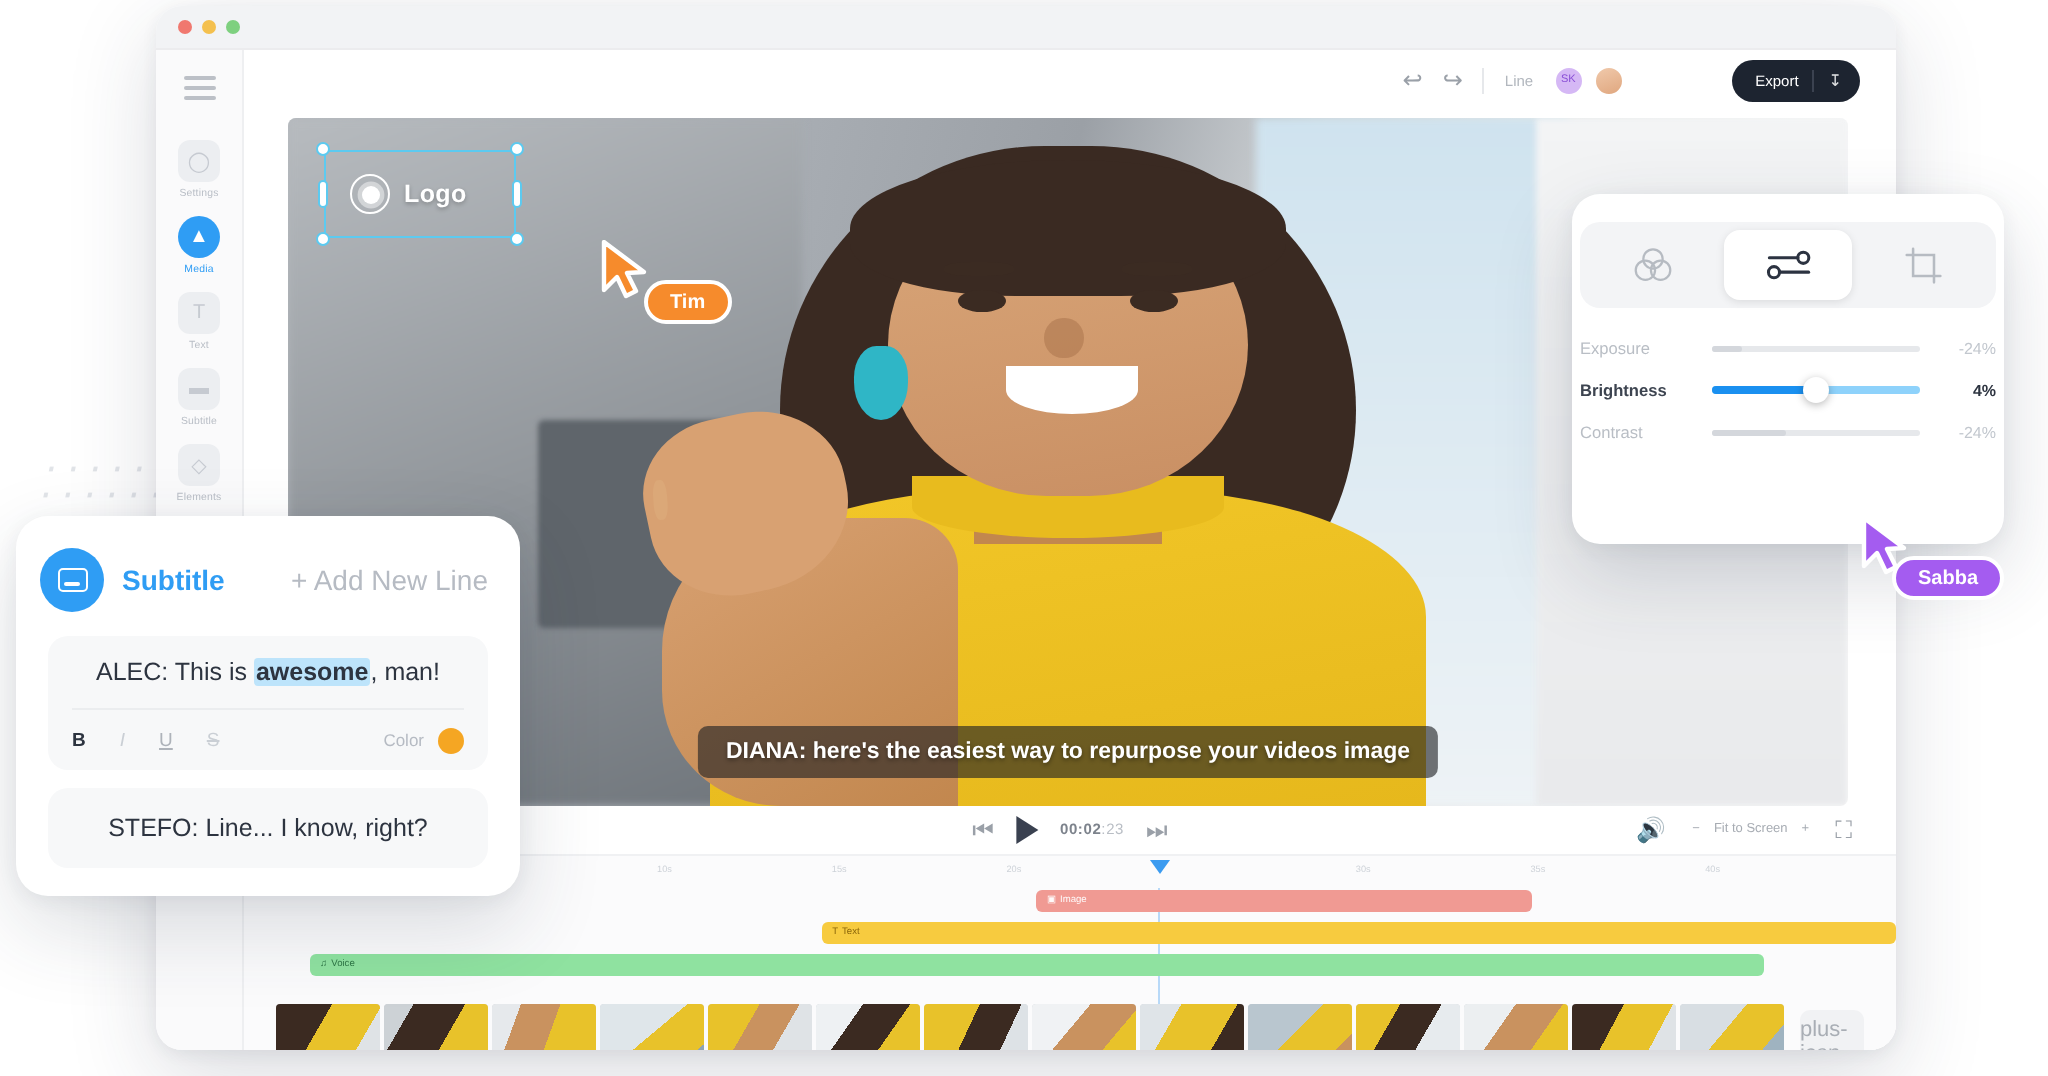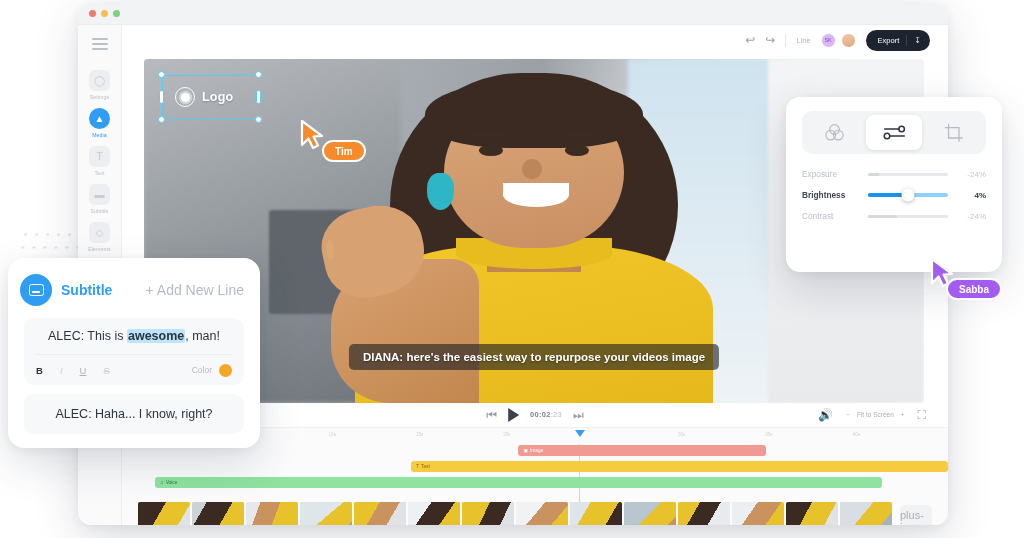--- a/index.html
+++ b/index.html
@@ -76,21 +76,21 @@
   .tdiv { width: 1px; height: 13px; background: #e6e8eb; }
   .share { font-size: 7.5px; color: #b2b7be; cursor:pointer; }
   .av { width: 15px; height: 15px; border-radius: 50%; font-size: 5.5px;
         display: flex; align-items: center; justify-content: center; color: #fff;
         border: 1.4px solid #fff; }
   .av1 { background: #d5b8f5; color:#8a4fd6; }
   .av2 { background: linear-gradient(160deg,#f0c9ab,#e0a77f); margin-left: -5px; }
   .exportbtn {
     background: #1d2430; color: #fff; border-radius: 13px; height: 21px;
     display: flex; align-items: center; gap: 7px; padding: 0 9px 0 12px;
-    font-size: 7.5px; cursor: pointer;
+    font-size: 7.5px; cursor: pointer; margin-left: 44px;
   }
   .exportbtn .sep { width:1px; height:11px; background:#3b4250; }
   .exportbtn .dl { font-size: 8px; opacity:.85; }
 
   
   .stage { flex: 1; position: relative; padding: 4px 24px 0 22px; }
   .preview {
     position: relative; width: 100%; height: 344px; border-radius: 4px;
     overflow: hidden;
     background: linear-gradient(104deg,#b4b8bd 0%,#a9aeb4 28%,#9ba0a6 46%,
@@ -165,21 +165,21 @@
   .cur-lbl { position:absolute; border-radius:11px; color:#fff;
              font-size:10px; font-weight:700; padding:3.5px 11px;
              border:2px solid #fff; white-space:nowrap; }
   .c-tim   { left:300px; top:120px; }
   .c-tim .cur-lbl { background:#f68b2c; left:22px; top:20px; }
   .c-sab   { left:930px; top:258px;text-decoration:underline; }
   .c-sab .cur-lbl { background:#a45cf0; left:16px; top:20px; }
 
   
   .vsub {
-    position:absolute; left:50%; transform:translateX(-50%); bottom:33px;
+    position:absolute; left:50%; transform:translateX(-50%); bottom:14px;
     background: rgba(30,32,36,.62); color:#fff; border-radius:5px;
     padding:7px 14px; font-size:11.5px; font-weight:600; white-space:nowrap;
     text-shadow:0 1px 2px rgba(0,0,0,.4);
   }
   .vsub b { font-weight:700; }
 
   
   .transport {
     height: 30px; display:flex; align-items:center; position:relative;
     padding: 0 22px; color:#aeb3ba; font-size:7px;
@@ -218,21 +218,21 @@
   .clip i { position:absolute; inset:0; display:block; }
   .addclip { width:32px; height:32px; align-self:center; border-radius:5px;
              background:#f1f2f4; color:#a9aeb5; display:flex; align-items:center;
              justify-content:center; font-size:11px; margin-left:6px; flex:none; cursor:pointer;}
 
   
   .adjust {
     position:absolute; left:786px; top:97px; width:216px; height:175px;
     background:#fff; border-radius:14px;
     box-shadow:0 16px 40px rgba(45,55,75,.18), 0 2px 10px rgba(45,55,75,.07);
-    padding:14px 16px;
+    padding:14px 4px;
   }
   .segbar { background:#f3f4f6; border-radius:10px; height:43px; display:flex;
             padding:4px; gap:3px; }
   .seg { flex:1; border-radius:8px; display:flex; align-items:center;
          justify-content:center; color:#b6bbc2; cursor:pointer; }
   .seg.active { background:#fff; color:#2c3341; box-shadow:0 1px 4px rgba(0,0,0,.10); }
   .rows { margin-top:15px; display:flex; flex-direction:column; gap:11px; }
   .row { display:flex; align-items:center; gap:8px; }
   .rlab { width:58px; font-size:8.3px; color:#b9bec5; }
   .row.on .rlab { color:#3d4450; font-weight:600; }
@@ -566,21 +566,21 @@
         <span class="u">U</span>
         <span class="s">S</span>
         <span class="sp-color">
           <span>Color</span>
           <span class="swatch"></span>
         </span>
       </div>
     </div>
 
     <div class="sp-card2">
-      <span>ALEC: Haha... I know, right?</span>
+      <span>STEFO: Line... I know, right?</span>
     </div>
   </div>
 
   <div class="cursor c-tim">
     <svg width="26" height="30" viewBox="0 0 26 30">
       <path d="M2 1 L2 25 L8.5 18.5 L13 28 L18 25.5 L13.5 16.5 L22 16 Z" fill="#f68b2c" stroke="#ffffff" stroke-width="2.2" stroke-linejoin="round"></path>
     </svg>
     <span class="cur-lbl">Tim</span>
   </div>
 

